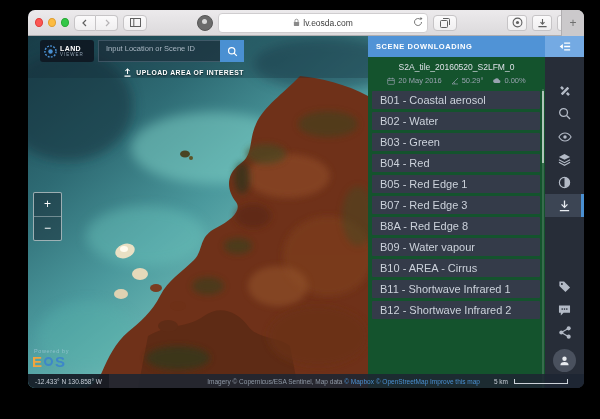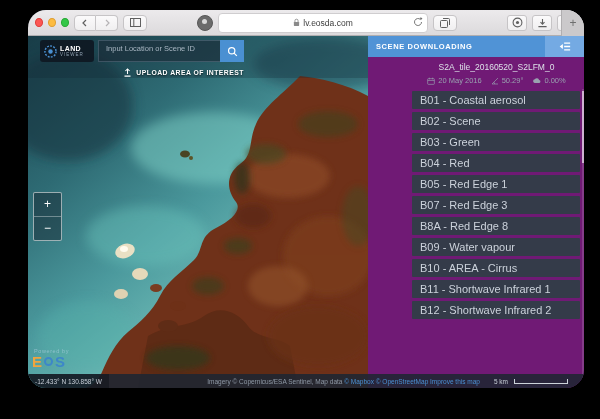--- a/index.html
+++ b/index.html
@@ -1,21 +1,21 @@
 <!DOCTYPE html>
 <html><head>
 <meta charset="utf-8">
 <style>
   html,body{margin:0;padding:0;}
   body{width:600px;height:419px;background:#000;overflow:hidden;
        font-family:"Liberation Sans","DejaVu Sans",sans-serif;
        -webkit-font-smoothing:antialiased;}
   .screen{position:relative;width:600px;height:419px;background:#000;}
   .window{position:absolute;left:28px;top:10px;width:556px;height:378px;
-          border-radius:18px;overflow:hidden;background:#262c37;
+          border-radius:7px;overflow:hidden;background:#262c37;
           box-shadow:0 12px 30px rgba(0,0,0,.9);}
   
   .chrome{position:relative;height:26px;display:flex;align-items:center;
           padding:0 7px;box-sizing:border-box;gap:5px;
           background:linear-gradient(#eceaec,#dcdadc);
           border-bottom:1px solid #b0aeb0;}
   .lights{display:flex;gap:5px;align-items:center;width:34px;flex-shrink:0;}
   .light{width:7px;height:7px;border-radius:50%;display:inline-block;}
   .light.red{background:#fc5753;border:.5px solid #df3e3a;}
   .light.yellow{background:#fdbc40;border:.5px solid #de9f34;}
@@ -78,21 +78,21 @@
   .eos-o{width:9px;height:9px;border:2.5px solid #3d87c9;border-radius:50%;box-sizing:border-box;}
   .eos-s{font-size:15px;font-weight:bold;color:#3d87c9;}
   
   .right-panel{width:216px;flex-shrink:0;display:flex;flex-direction:column;}
   .panel-header{height:21px;flex-shrink:0;display:flex;background:#5093d6;}
   .panel-title{flex:1;line-height:21px;padding-left:8px;font-size:7.5px;font-weight:bold;
           letter-spacing:.6px;color:#fff;}
   .panel-toggle{width:39px;background:#74aae3;display:flex;align-items:center;
           justify-content:center;color:#fff;cursor:pointer;}
   .panel-body{flex:1;display:flex;min-height:0;}
-  .band-panel{width:177px;flex-shrink:0;background:#701a75;display:flex;flex-direction:column;padding-left:40px;}
+  .band-panel{width:177px;flex-shrink:0;background:#14532d;display:flex;flex-direction:column;}
   .scene-info{padding:5px 4px 4px;text-align:center;}
   .scene-id{font-size:8.5px;color:#dde1e8;margin-bottom:4px;}
   .scene-meta{display:flex;justify-content:center;align-items:center;gap:9px;
           font-size:7.5px;color:#99a2b0;}
   .meta-item{display:flex;align-items:center;gap:3px;}
   .band-list{flex:1;position:relative;padding:2px 5px 0 4px;overflow:hidden;}
   .band-row{height:18px;margin-bottom:3px;background:#343b49;border-radius:1px;
           font-size:11px;color:#ccd2db;line-height:18px;padding-left:8px;cursor:pointer;}
   .scrollbar{position:absolute;right:1px;top:0;bottom:0;width:2px;
           background:rgba(255,255,255,.15);}
@@ -347,21 +347,21 @@
                     </svg>
                   <span>0.00%</span>
                 </span>
               </div>
             </div>
             <div class="band-list">
               <div class="scrollbar">
                 <div class="scroll-thumb"></div>
               </div>
             <div class="band-row">B01 - Coastal aerosol</div>
-                <div class="band-row">B02 - Scene</div>
+                <div class="band-row">B02 - Water</div>
                 <div class="band-row">B03 - Green</div>
                 <div class="band-row">B04 - Red</div>
                 <div class="band-row">B05 - Red Edge 1</div>
                 <div class="band-row">B07 - Red Edge 3</div>
                 <div class="band-row">B8A - Red Edge 8</div>
                 <div class="band-row">B09 - Water vapour</div>
                 <div class="band-row">B10 - AREA - Cirrus</div>
                 <div class="band-row">B11 - Shortwave Infrared 1</div>
                 <div class="band-row">B12 - Shortwave Infrared 2</div>
               </div>

